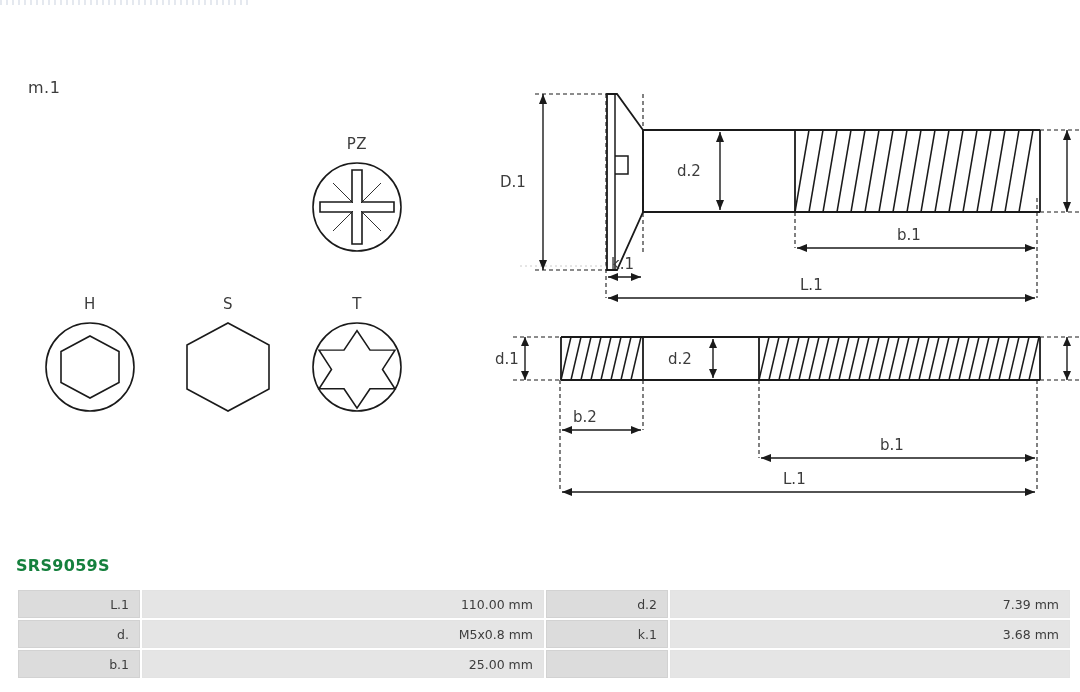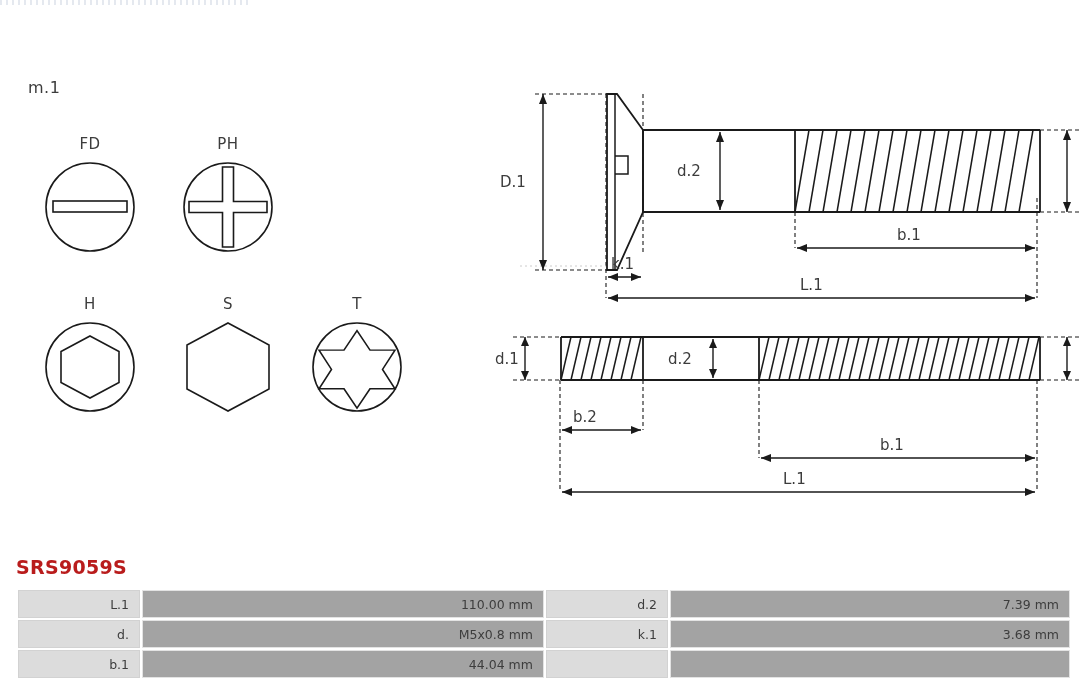--- a/index.html
+++ b/index.html
@@ -27,31 +27,31 @@
   .drive-cell{position:absolute;width:130px;text-align:center;}
   .drive-cell .dlabel{font-size:15px;color:#3c3c3c;margin-bottom:6px;letter-spacing:.5px;}
   .drive-cell .dart{display:block;margin:0 auto;}
 
   
   .drawing{position:absolute;margin-left:40px;}
 
   
   .part-no{
     position:absolute;left:16px;top:556px;
-    font-size:19px;font-weight:bold;color:#b91c1c;letter-spacing:.3px;
+    font-size:16px;font-weight:bold;color:#15803d;letter-spacing:.3px;
   }
   .spec-table{
     position:absolute;left:16px;top:588px;width:1056px;
     border-collapse:separate;border-spacing:2px;
     font-size:12.5px;
   }
   .spec-table td{
     height:26px;padding:0 10px;
     border:1px solid #e3e3e3;
-    background:#a3a3a3;
+    background:#e5e5e5;
     text-align:right;
     color:#3d3d3d;
     vertical-align:middle;
     white-space:nowrap;
   }
   .spec-table td.key{
     background:#dcdcdc;border:1px solid #d2d2d2;color:#3d3d3d;
     width:110px;
   }
   .spec-table td.val{width:418px;}
@@ -67,36 +67,33 @@
 <body>
 
 <div class="page">
 
   <div class="top-artifact"></div>
 
   <div class="drive-panel">
 
     <div class="m-label">m.1</div>
 
-    <div class="drive-cell" style="left:25px;top:135px;">
-      <div class="dlabel">FD</div>
+
+
+    <div class="drive-cell" style="left:292px;top:135px;">
+      <div class="dlabel">PZ</div>
       <svg class="dart" width="96" height="96" viewBox="0 0 96 96">
         <circle cx="48" cy="48" r="44" class="ln" stroke-width="1.6"></circle>
-        <rect x="11" y="42" width="74" height="11" class="ln" stroke-width="1.6"></rect>
+        <line x1="24" y1="24" x2="44" y2="44" class="ln" stroke-width="0.9"></line>
+        <line x1="72" y1="24" x2="52" y2="44" class="ln" stroke-width="0.9"></line>
+        <line x1="24" y1="72" x2="44" y2="52" class="ln" stroke-width="0.9"></line>
+        <line x1="72" y1="72" x2="52" y2="52" class="ln" stroke-width="0.9"></line>
+        <path d="M43 11 L53 11 L53 43 L85 43 L85 53 L53 53 L53 85 L43 85 L43 53 L11 53 L11 43 L43 43 Z" class="ln" stroke-width="1.6" fill="#ffffff"></path>
       </svg>
     </div>
-
-    <div class="drive-cell" style="left:163px;top:135px;">
-      <div class="dlabel">PH</div>
-      <svg class="dart" width="96" height="96" viewBox="0 0 96 96">
-        <circle cx="48" cy="48" r="44" class="ln" stroke-width="1.6"></circle>
-        <path d="M42.5 8 L53.5 8 L53.5 42.5 L87 42.5 L87 53.5 L53.5 53.5 L53.5 88 L42.5 88 L42.5 53.5 L9 53.5 L9 42.5 L42.5 42.5 Z" class="ln" stroke-width="1.6"></path>
-      </svg>
-    </div>
-
 
     <div class="drive-cell" style="left:25px;top:295px;">
       <div class="dlabel">H</div>
       <svg class="dart" width="96" height="96" viewBox="0 0 96 96">
         <circle cx="48" cy="48" r="44" class="ln" stroke-width="1.6"></circle>
         <polygon points="48,17 77,32.5 77,63.5 48,79 19,63.5 19,32.5" class="ln" stroke-width="1.6"></polygon>
       </svg>
     </div>
 
     <div class="drive-cell" style="left:163px;top:295px;">
@@ -290,20 +287,20 @@
         <td class="val">7.39 mm</td>
       </tr>
       <tr>
         <td class="key">d.</td>
         <td class="val">M5x0.8 mm</td>
         <td class="key">k.1</td>
         <td class="val">3.68 mm</td>
       </tr>
       <tr>
         <td class="key">b.1</td>
-        <td class="val">44.04 mm</td>
+        <td class="val">25.00 mm</td>
         <td class="empty"></td>
         <td class="val"></td>
       </tr>
     </tbody>
   </table>
 
 </div>
 
 </body></html>

